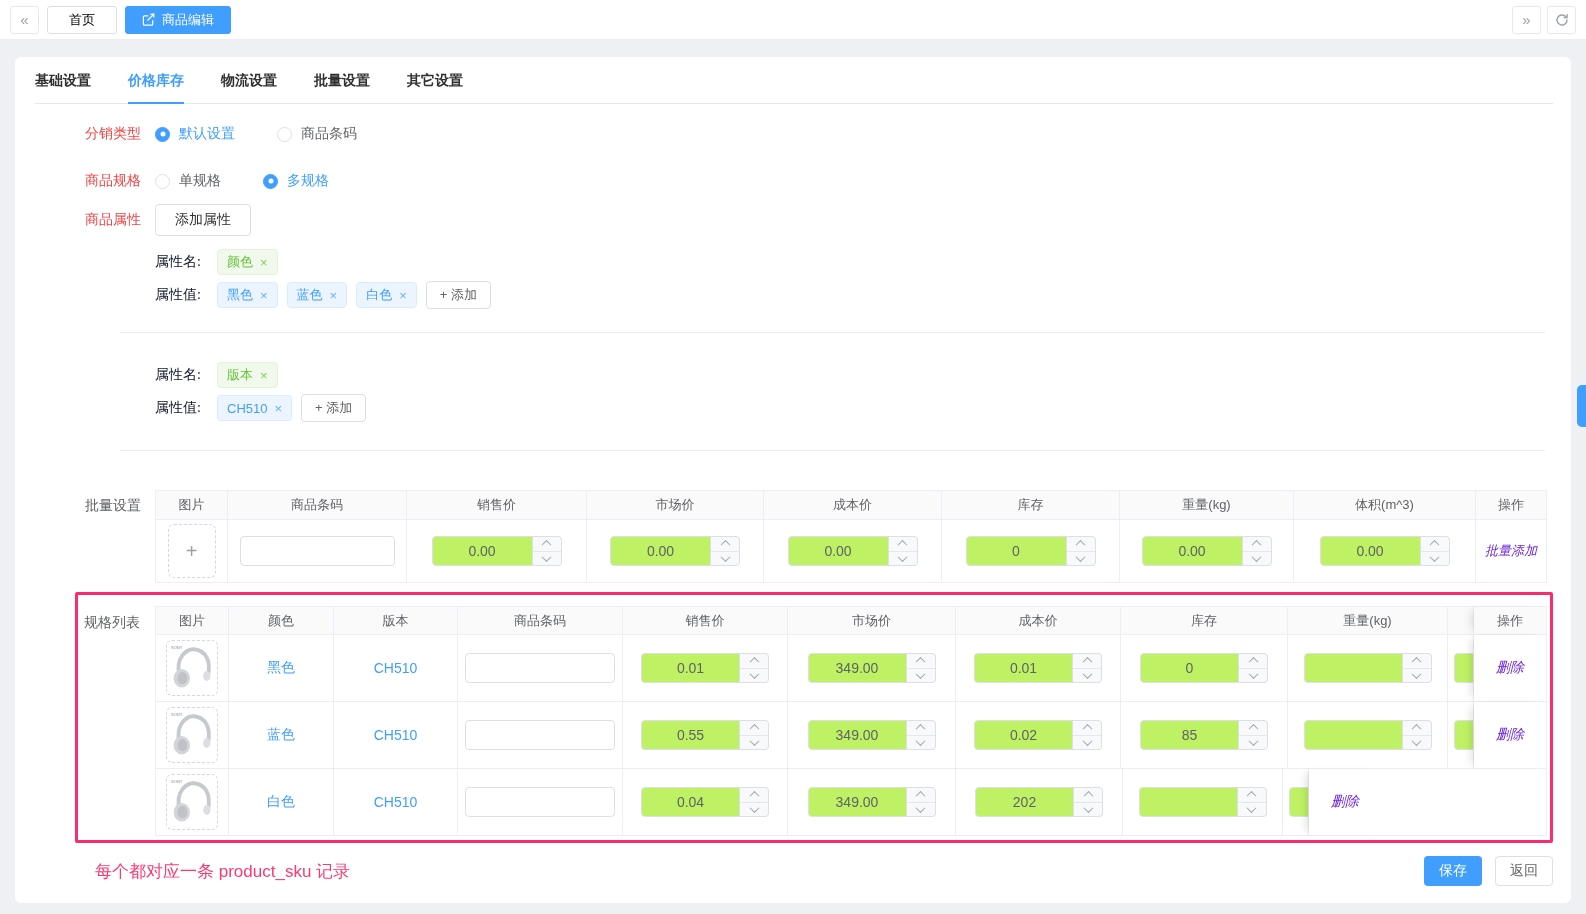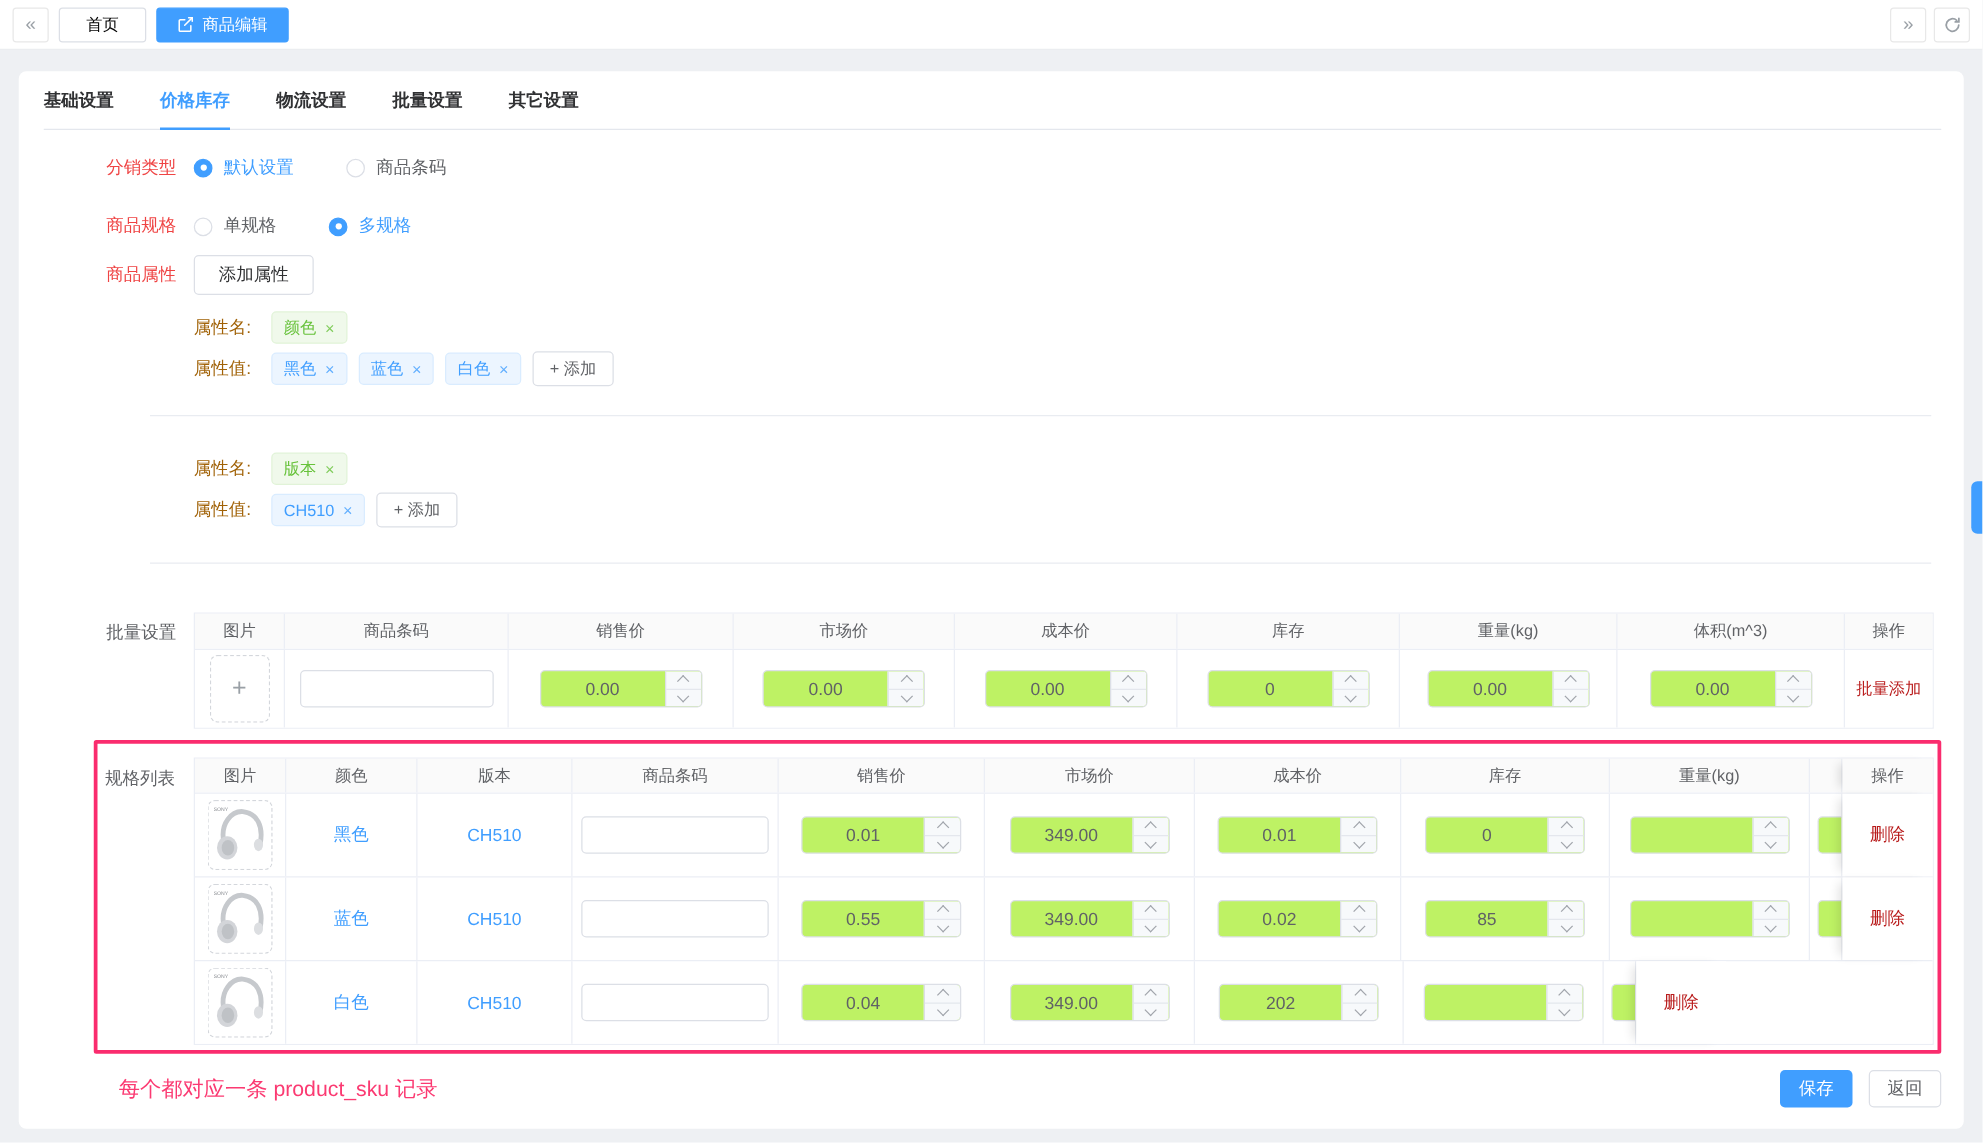--- a/index.html
+++ b/index.html
@@ -46,21 +46,21 @@
                width:5px; height:5px; border-radius:50%; background:#fff;
                transform:translate(-50%,-50%); }
   .radio.checked .radio-label { color:#409eff; }
 
   .btn-plain { height:32px; padding:0 19px; border:1px solid #dcdfe6; border-radius:4px;
                background:#fff; font-size:14px; color:#303133; display:inline-flex;
                align-items:center; cursor:pointer; }
 
   .attr-group { padding-left:120px; }
   .attr-row { display:flex; align-items:center; height:28px; }
-  .attr-key { font-size:14px; color:#a16207; width:62px; flex-shrink:0; }
+  .attr-key { font-size:14px; color:#0f172a; width:62px; flex-shrink:0;font-family:Liberation Serif, serif; }
   .tag { height:26px; border-radius:4px; padding:0 9px; display:inline-flex;
          align-items:center; gap:7px; font-size:13px; margin-right:9px; }
   .tag.green { background:#f0f9eb; border:1px solid #e1f3d8; color:#67c23a; }
   .tag.blue  { background:#ecf5ff; border:1px solid #d9ecff; color:#409eff; }
   .tag .x { font-size:13px; opacity:.8; cursor:pointer; line-height:1; }
   .btn-add { height:28px; padding:0 13px; border:1px solid #dcdfe6; border-radius:4px;
              font-size:13px; color:#606266; background:#fff; display:inline-flex;
              align-items:center; cursor:pointer; }
 
   .divider { height:1px; background:#e9ecf1; margin-left:85px; width:1425px; }
@@ -82,21 +82,21 @@
   .sh { height:27px; } .sd { height:66px; }
   
   .bc0{width:72px;} .bc1{width:179px;} .bc2{width:180px;} .bc3{width:177px;}
   .bc4{width:178px;} .bc5{width:178px;} .bc6{width:174px;} .bc7{width:182px;} .bc8{width:70px;}
   
   .sc0{width:73px;} .sc1{width:105px;} .sc2{width:124px;} .sc3{width:165px;}
   .sc4{width:165px;} .sc5{width:168px;} .sc6{width:165px;} .sc7{width:167px;}
   .sc8{width:160px;} .sc9{width:26px; overflow:hidden; justify-content:flex-start; padding-left:6px;}
   .sc10{width:72px; box-shadow:-7px 0 8px -4px rgba(0,0,0,0.12); position:relative; background:inherit;}
 
-  .cell-link { color:#b91c1c; font-size:13px; cursor:pointer; }
+  .cell-link { color:#6d28d9; font-size:13px; cursor:pointer;font-style:italic; }
   .cell-text-blue { color:#409eff; font-size:14px; }
 
   .text-input { height:30px; border:1px solid #dcdfe6; border-radius:4px; background:#fff;
                 outline:none; padding:0 8px; font-size:14px; color:#606266;
                 font-family:inherit; }
   .num-input { height:30px; border:1px solid #dcdfe6; border-radius:4px; background:#bef264;
                display:flex; overflow:hidden; }
   .num-input input { border:none; outline:none; flex:1; min-width:0; text-align:center;
                font-size:14px; color:#606266; font-family:inherit; background:transparent; }
   .spin { width:29px; border-left:1px solid #dcdfe6; display:flex; flex-direction:column;

